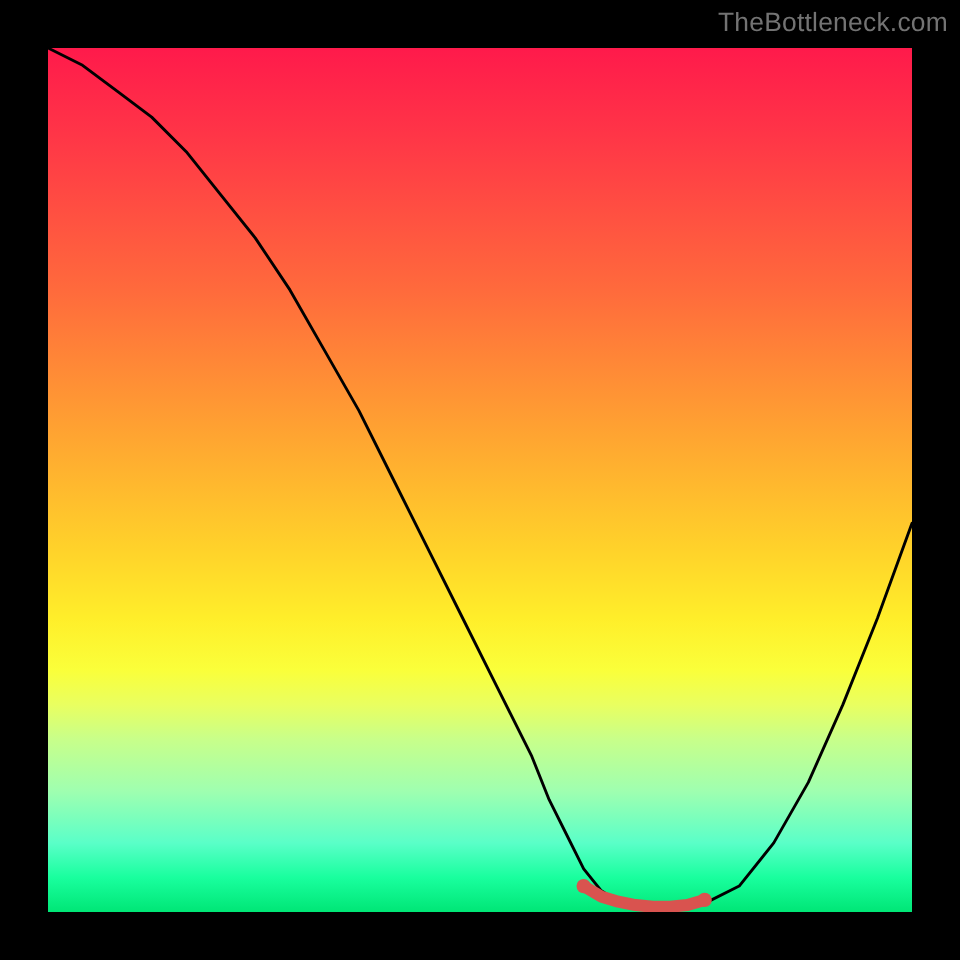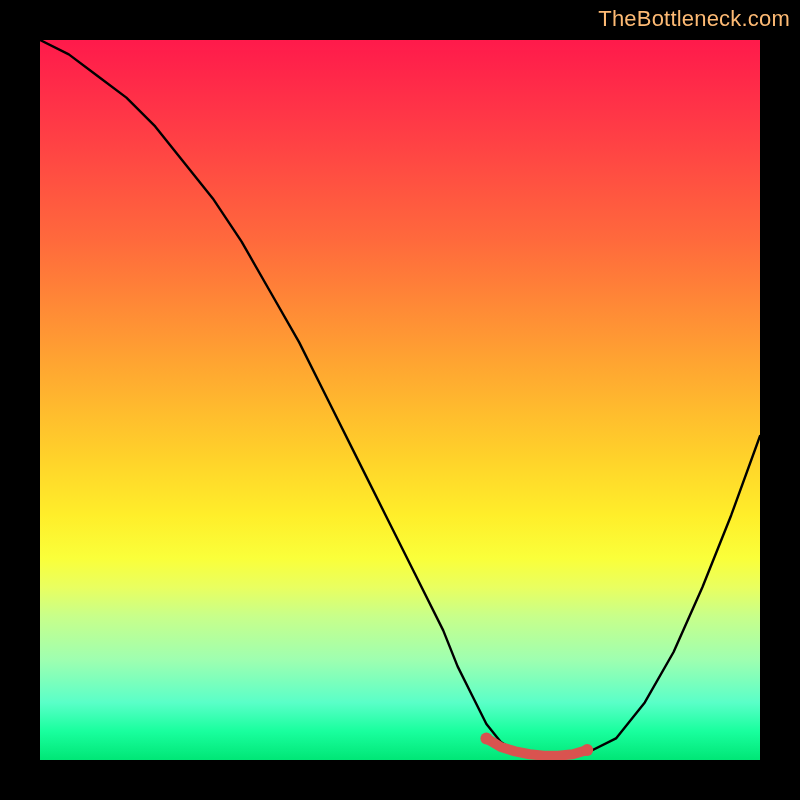--- a/index.html
+++ b/index.html
@@ -31,21 +31,21 @@
       #19ff9e 96%,
       #00e676 100%
     );
   }
   .watermark {
     position: absolute;
     top: 6px;
     right: 10px;
     font-family: Arial, Helvetica, sans-serif;
     font-size: 22px;
-    color: #fdba74;
+    color: #737373;
     letter-spacing: 0.2px;
     user-select: none;
   }
   svg.curve {
     position: absolute;
     left: 0; top: 0;
     width: 720px; height: 720px;
   }
 </style>
 </head>

